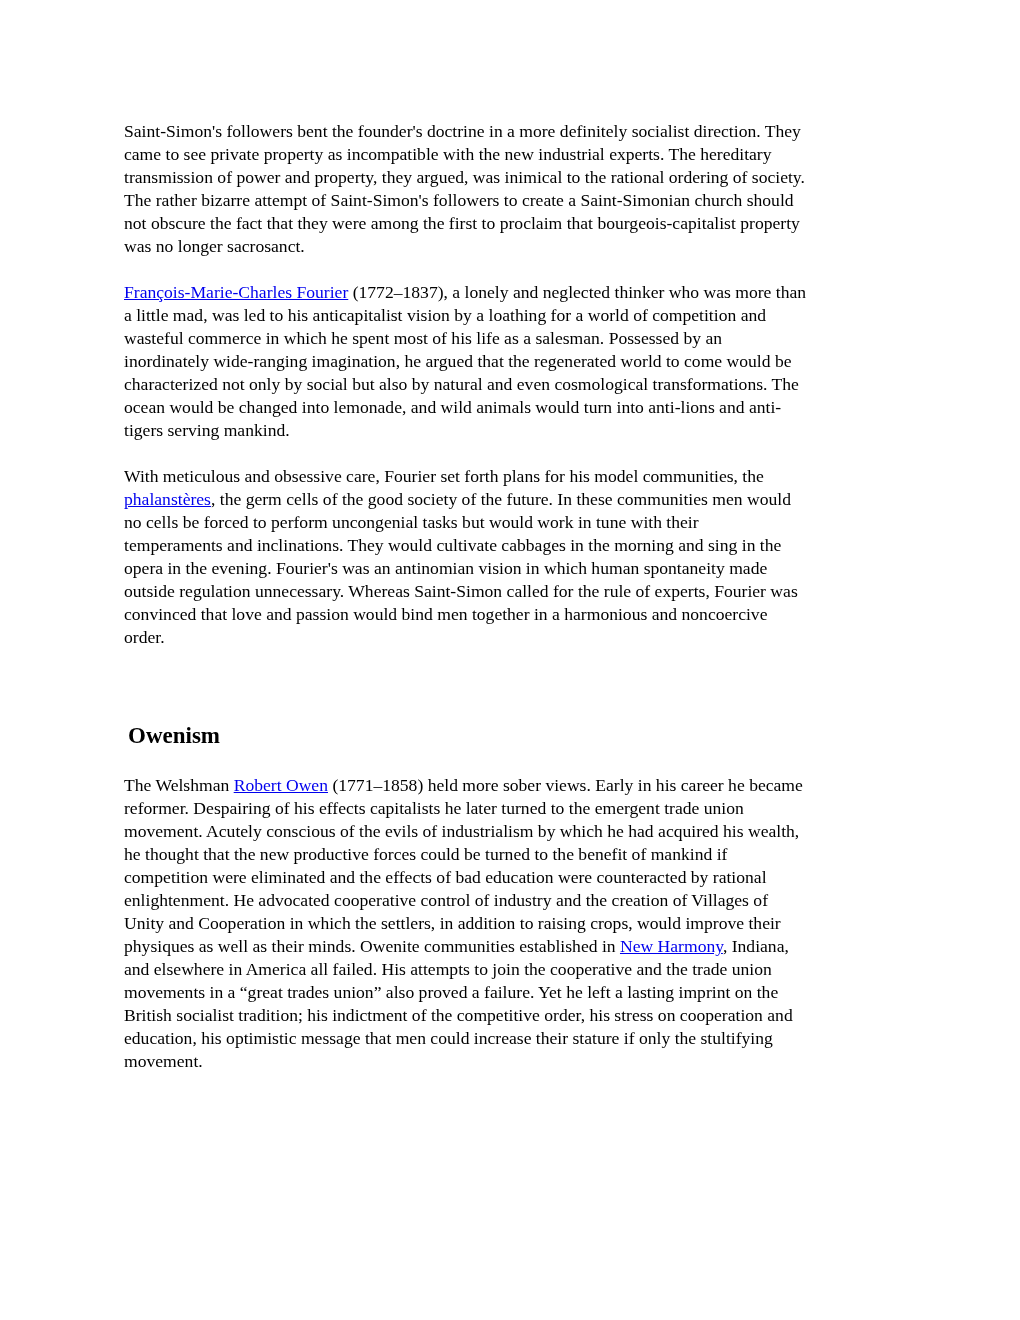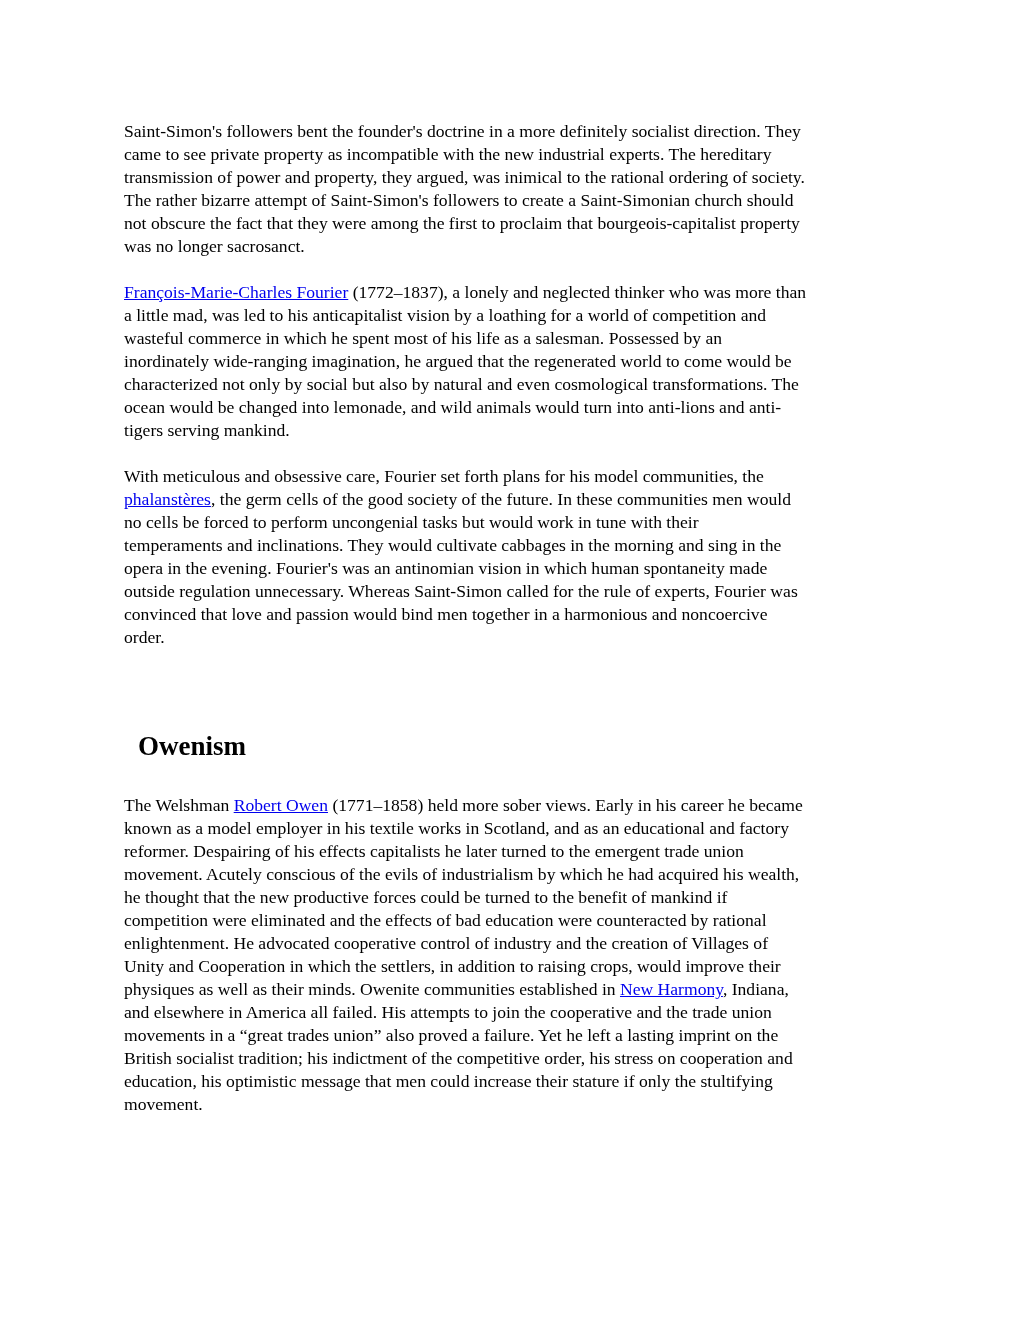--- a/index.html
+++ b/index.html
@@ -10,21 +10,21 @@
     font-size: 17.6px; color: #000; line-height: 23px;
   }
   .para { margin: 0; }
   .line { display: block; white-space: nowrap; }
   .gap1 { height: 23px; }
   .gap-big { height: 69px; }
   a.link { color: #0000ee; text-decoration: underline; text-align: center; }
   a.link.italic { }
   .heading {
     font-family: "Liberation Serif", "DejaVu Serif", serif;
-    font-weight: bold; font-size: 27px; line-height: 28px; margin: 14px;
+    font-weight: bold; font-size: 23px; line-height: 28px; margin: 4px;
   }
   .gap-after-heading { height: 20px; }
 </style>
 </head>
 <body>
 
 <div class="page">
 
   <p class="para">
     <span class="line">Saint-Simon's followers bent the founder's doctrine in a more definitely socialist direction. They</span>
@@ -61,21 +61,20 @@
   </p>
 
   <div class="gap-big"></div>
 
   <h2 class="heading">Owenism</h2>
 
   <div class="gap-after-heading"></div>
 
   <p class="para">
     <span class="line"><span>The Welshman </span><a class="link" href="#">Robert Owen</a><span> (1771–1858) held more sober views. Early in his career he became</span></span>
-    <span class="line">known as a model employer in his textile works in Scotland, and as an educational and factory</span>
     <span class="line">reformer. Despairing of his effects capitalists he later turned to the emergent trade union</span>
     <span class="line">movement. Acutely conscious of the evils of industrialism by which he had acquired his wealth,</span>
     <span class="line">he thought that the new productive forces could be turned to the benefit of mankind if</span>
     <span class="line">competition were eliminated and the effects of bad education were counteracted by rational</span>
     <span class="line">enlightenment. He advocated cooperative control of industry and the creation of Villages of</span>
     <span class="line">Unity and Cooperation in which the settlers, in addition to raising crops, would improve their</span>
     <span class="line"><span>physiques as well as their minds. Owenite communities established in </span><a class="link" href="#">New Harmony</a><span>, Indiana,</span></span>
     <span class="line">and elsewhere in America all failed. His attempts to join the cooperative and the trade union</span>
     <span class="line">movements in a “great trades union” also proved a failure. Yet he left a lasting imprint on the</span>
     <span class="line">British socialist tradition; his indictment of the competitive order, his stress on cooperation and</span>

